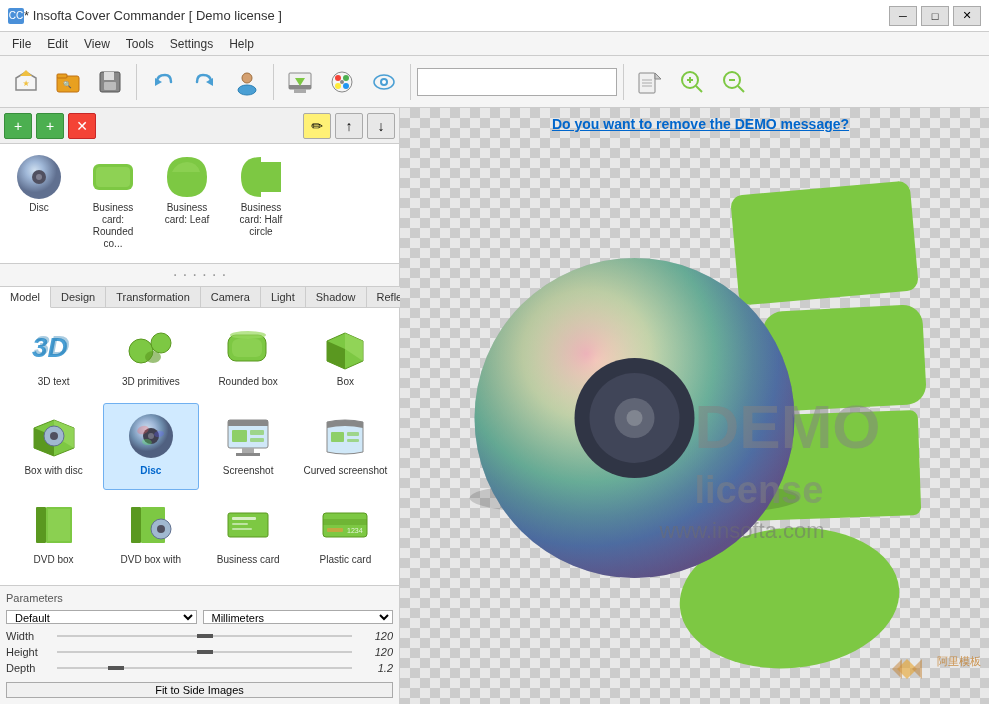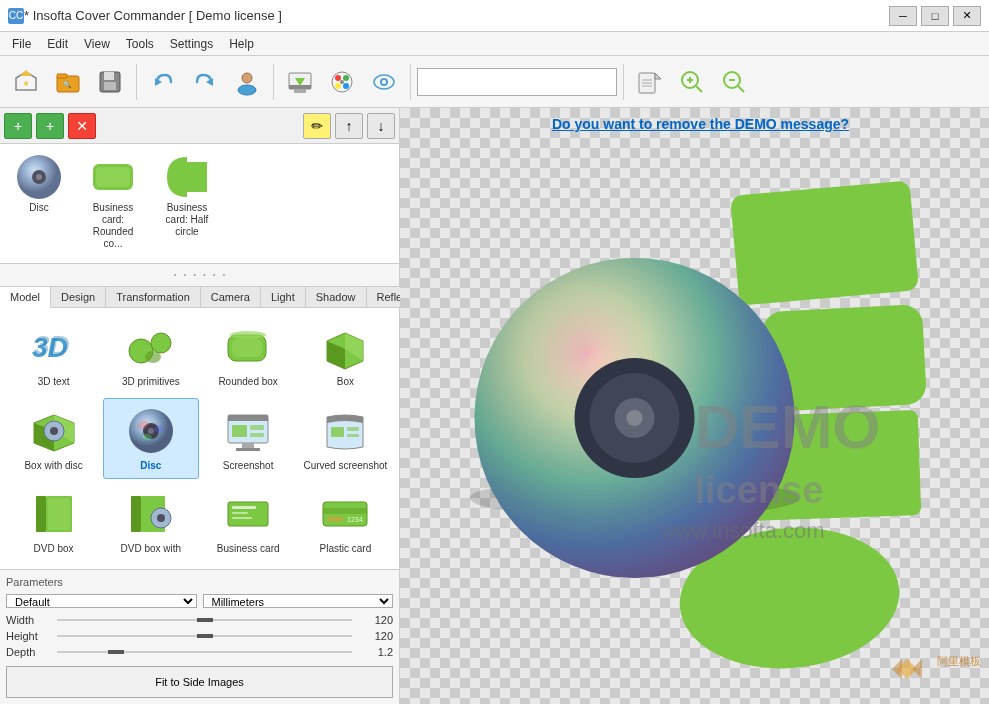--- a/index.html
+++ b/index.html
@@ -223,24 +223,24 @@
     }
     .param-line {
       display: flex;
       align-items: center;
       margin-bottom: 4px;
       gap: 6px;
     }
     .param-label { width: 45px; font-size: 11px; color: #333; }
     .param-slider { flex: 1; height: 2px; background: #ccc; position: relative; cursor: pointer; }
     .param-slider-thumb { width: 16px; height: 4px; background: #555; position: absolute; top: -1px; left: 50%; transform: translateX(-50%); }
-    .param-value { width: 35px; text-align: right; font-size: 11px; color: #333; }
+    .param-value { width: 35px; text-align: right; font-size: 11px; color: #333; font-style: italic; }
     .fit-btn {
       width: 100%;
-      height: 32px;
+      height: 16px;
       background: #f0f0f0;
       border: 1px solid #aaa;
       cursor: pointer;
       font-size: 11px;
       margin-top: 4px;
     }
 
     
     .canvas-area {
       flex: 1;
@@ -441,20 +441,29 @@
         <div class="shape-item">
           <div class="shape-icon">
             <svg width="50" height="50" viewBox="0 0 50 50">
               <rect x="5" y="12" width="40" height="26" rx="6" fill="#7dc843"></rect>
               <rect x="8" y="15" width="34" height="20" rx="4" fill="#9ad860" opacity="0.6"></rect>
             </svg>
           </div>
           <span class="shape-label">Business card: Rounded co...</span>
         </div>
 
+        <div class="shape-item">
+          <div class="shape-icon">
+            <svg width="50" height="50" viewBox="0 0 50 50">
+              <path d="M5 25 Q5 5 25 5 Q45 5 45 25 Q45 45 25 45 Q5 45 5 25 Z" fill="#7dc843"></path>
+              <path d="M10 20 Q15 10 25 10 Q35 10 38 20" fill="#9ad860" opacity="0.5"></path>
+            </svg>
+          </div>
+          <span class="shape-label">Business card: Leaf</span>
+        </div>
 
         <div class="shape-item">
           <div class="shape-icon">
             <svg width="50" height="50" viewBox="0 0 50 50">
               <path d="M5 25 Q5 5 25 5 L25 45 Q5 45 5 25Z" fill="#7dc843"></path>
               <rect x="25" y="10" width="20" height="30" fill="#7dc843"></rect>
             </svg>
           </div>
           <span class="shape-label">Business card: Half circle</span>
         </div>

